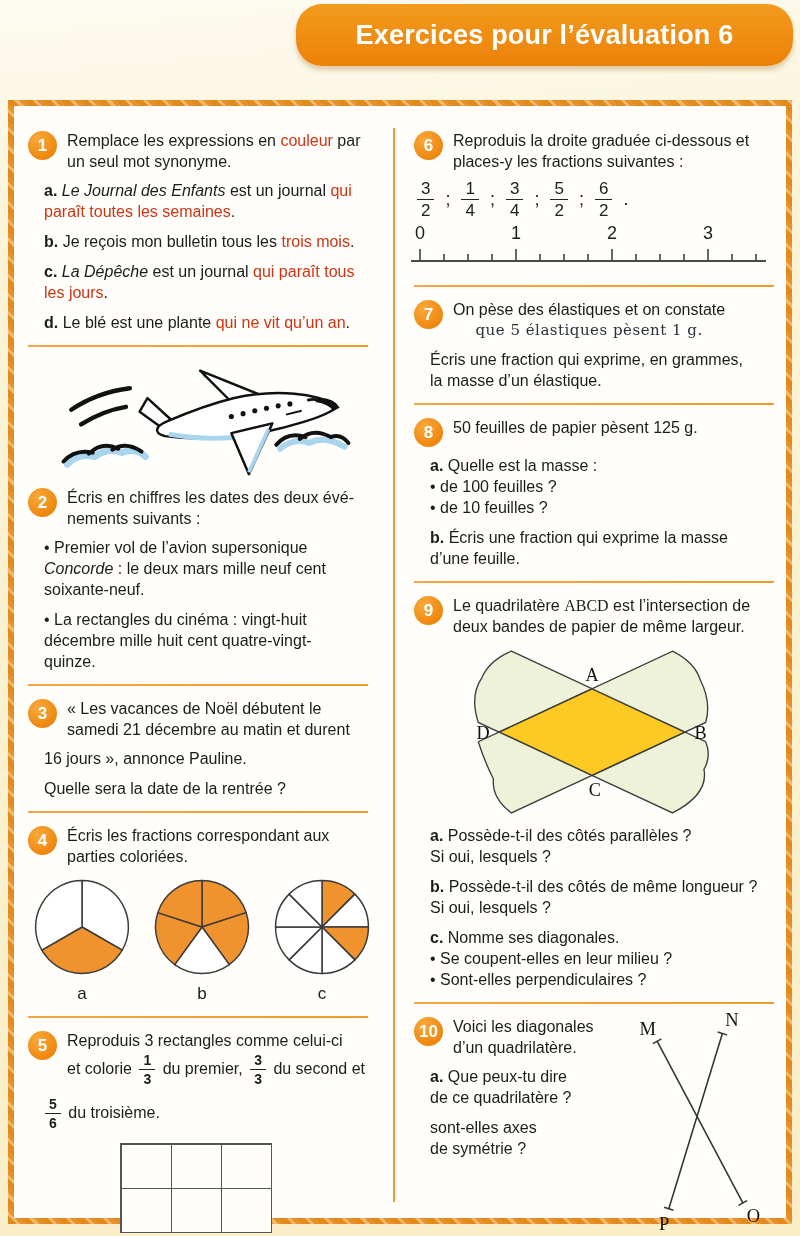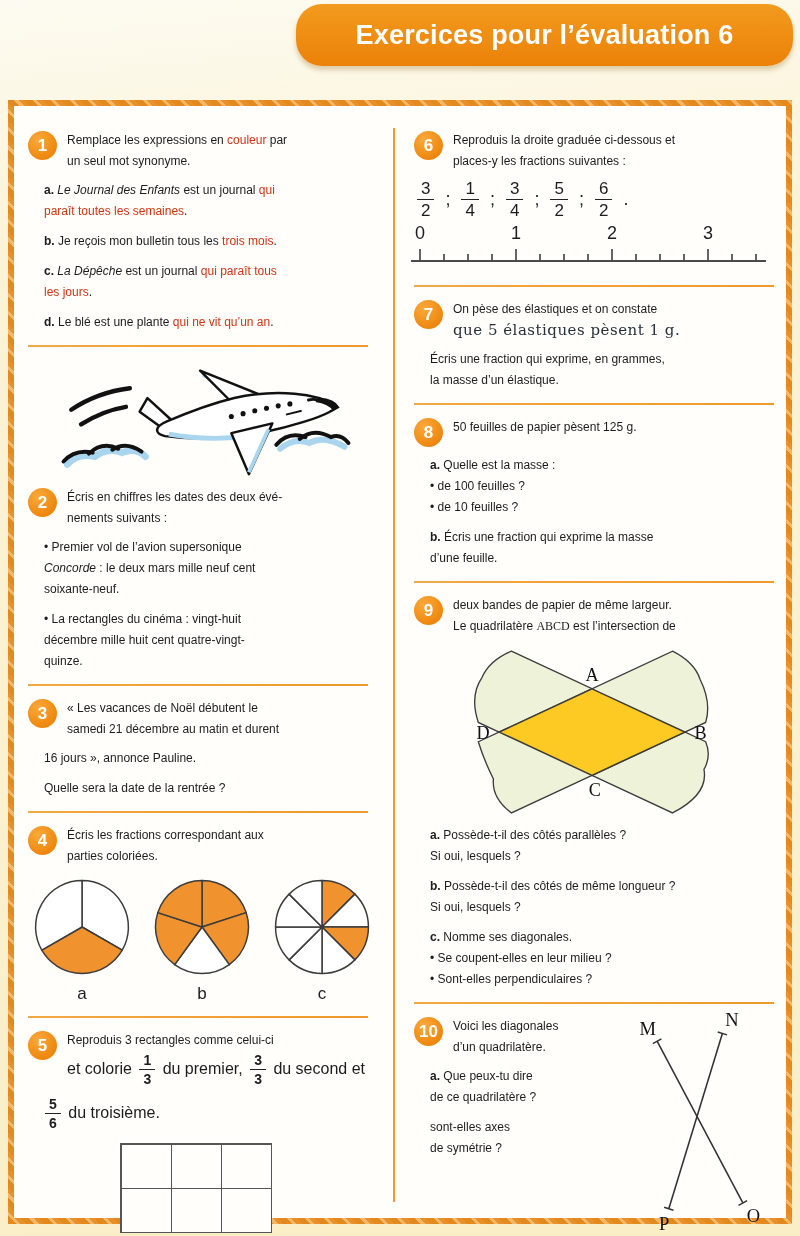--- a/index.html
+++ b/index.html
@@ -27,21 +27,21 @@
   .colL{width:379px;padding:24px 18px 6px 14px;box-sizing:border-box;}
   .colR{flex:1;padding:24px 14px 6px 22px;box-sizing:border-box;}
   .ex{margin-bottom:2px;}
   .exhead{display:flex;gap:10px;margin-bottom:8px;}
   .badge{
     flex:0 0 auto;min-width:29px;height:29px;padding:0 5px;box-sizing:border-box;border-radius:15px;
     background:radial-gradient(circle at 35% 30%,#f9a93c,#ee860d 72%);
     color:#fff;font-weight:bold;font-size:17px;
     display:flex;align-items:center;justify-content:center;margin-top:1px;
   }
-  .hl,.ln{display:block;font-size:12px;line-height:21px;}
+  .hl,.ln{display:block;font-size:16px;line-height:21px;}
   p{margin:0 0 9px 16px;}
   .red{color:#cf3414;}
   .it{font-style:italic;}
   .bl{font-weight:bold;}
   .script{font-family:"DejaVu Serif",serif;font-size:15px;letter-spacing:.5px;color:#26313b;text-align:center;}
   .serif{font-family:"Liberation Serif",serif;}
   .hrl{height:2px;border:0;background:linear-gradient(90deg,#f2a843,#ef9a2a);margin:12px 6px 12px 0;}
   .frac{display:inline-block;vertical-align:middle;text-align:center;line-height:1;margin:0 3px;}
   .frac .fn{display:block;padding:0 4px 2px;border-bottom:1.5px solid #222;font-size:14px;font-weight:bold;}
   .frac .fd{display:block;padding-top:2px;font-size:14px;font-weight:bold;}
@@ -336,22 +336,22 @@
         <span class="ln">d’une feuille.</span>
       </p>
     </section>
 
     <hr class="hrl">
 
     <section class="ex">
       <div class="exhead">
         <span class="badge">9</span>
         <span>
+          <span class="hl"><span>Le quadrilatère </span><span class="serif">ABCD</span><span> est l’intersection de</span></span>
           <span class="hl">deux bandes de papier de même largeur.</span>
-          <span class="hl"><span>Le quadrilatère </span><span class="serif">ABCD</span><span> est l’intersection de</span></span>
         </span>
       </div>
       <svg width="336" height="178" viewBox="0 -8 350 186" style="display:block;margin:4px 0 2px 10px;">
         <path d="M90.8,-1.5 L293.8,93.1 Q300,108 292,122 Q297,148 259.2,167.5 L56.2,72.9 Q47,45 60,26 Q68,8 90.8,-1.5 Z" fill="#eef2d8" stroke="#3c3c3c" stroke-width="1.4"></path>
         <path d="M56.2,93.1 L259.2,-1.5 Q282,10 288,28 Q300,52 293.8,72.9 L90.8,167.5 Q70,152 72,132 Q62,112 56.2,93.1 Z" fill="#eef2d8" stroke="#3c3c3c" stroke-width="1.4"></path>
         <polygon points="175,37.8 272,83 175,128.2 78,83" fill="#fcca22" stroke="#3c3c3c" stroke-width="1.6"></polygon>
         <text x="175" y="30" text-anchor="middle" font-family="Liberation Serif,serif" font-size="19" fill="#111">A</text>
         <text x="282" y="90" text-anchor="start" font-family="Liberation Serif,serif" font-size="19" fill="#111">B</text>
         <text x="178" y="150" text-anchor="middle" font-family="Liberation Serif,serif" font-size="19" fill="#111">C</text>
         <text x="68" y="90" text-anchor="end" font-family="Liberation Serif,serif" font-size="19" fill="#111">D</text>

